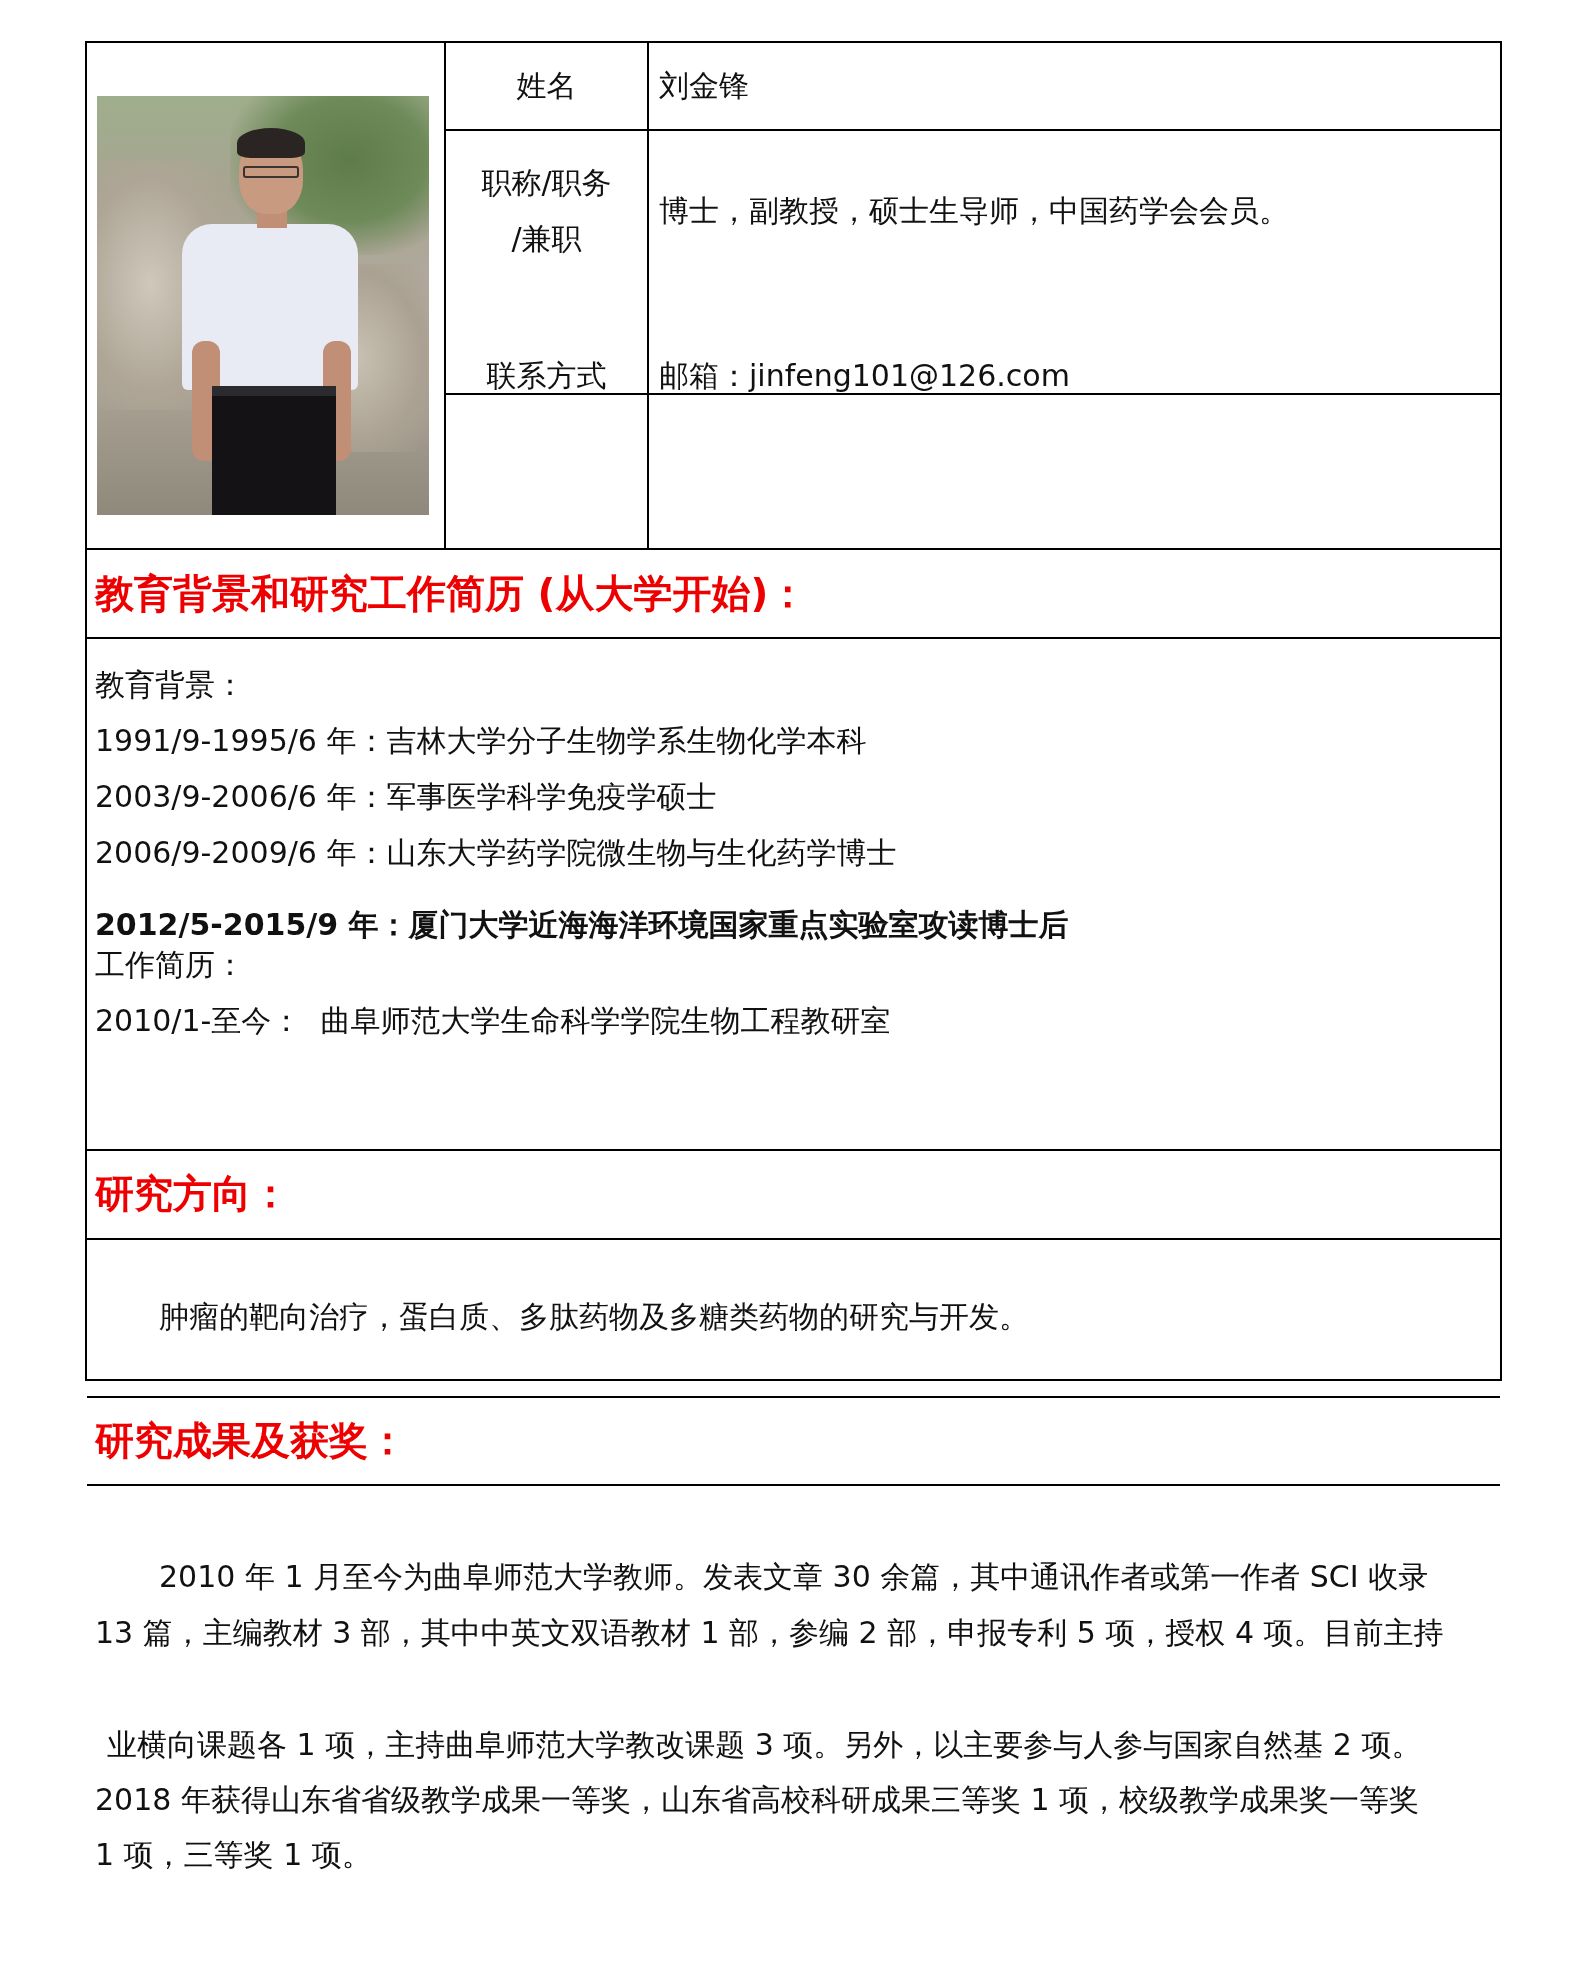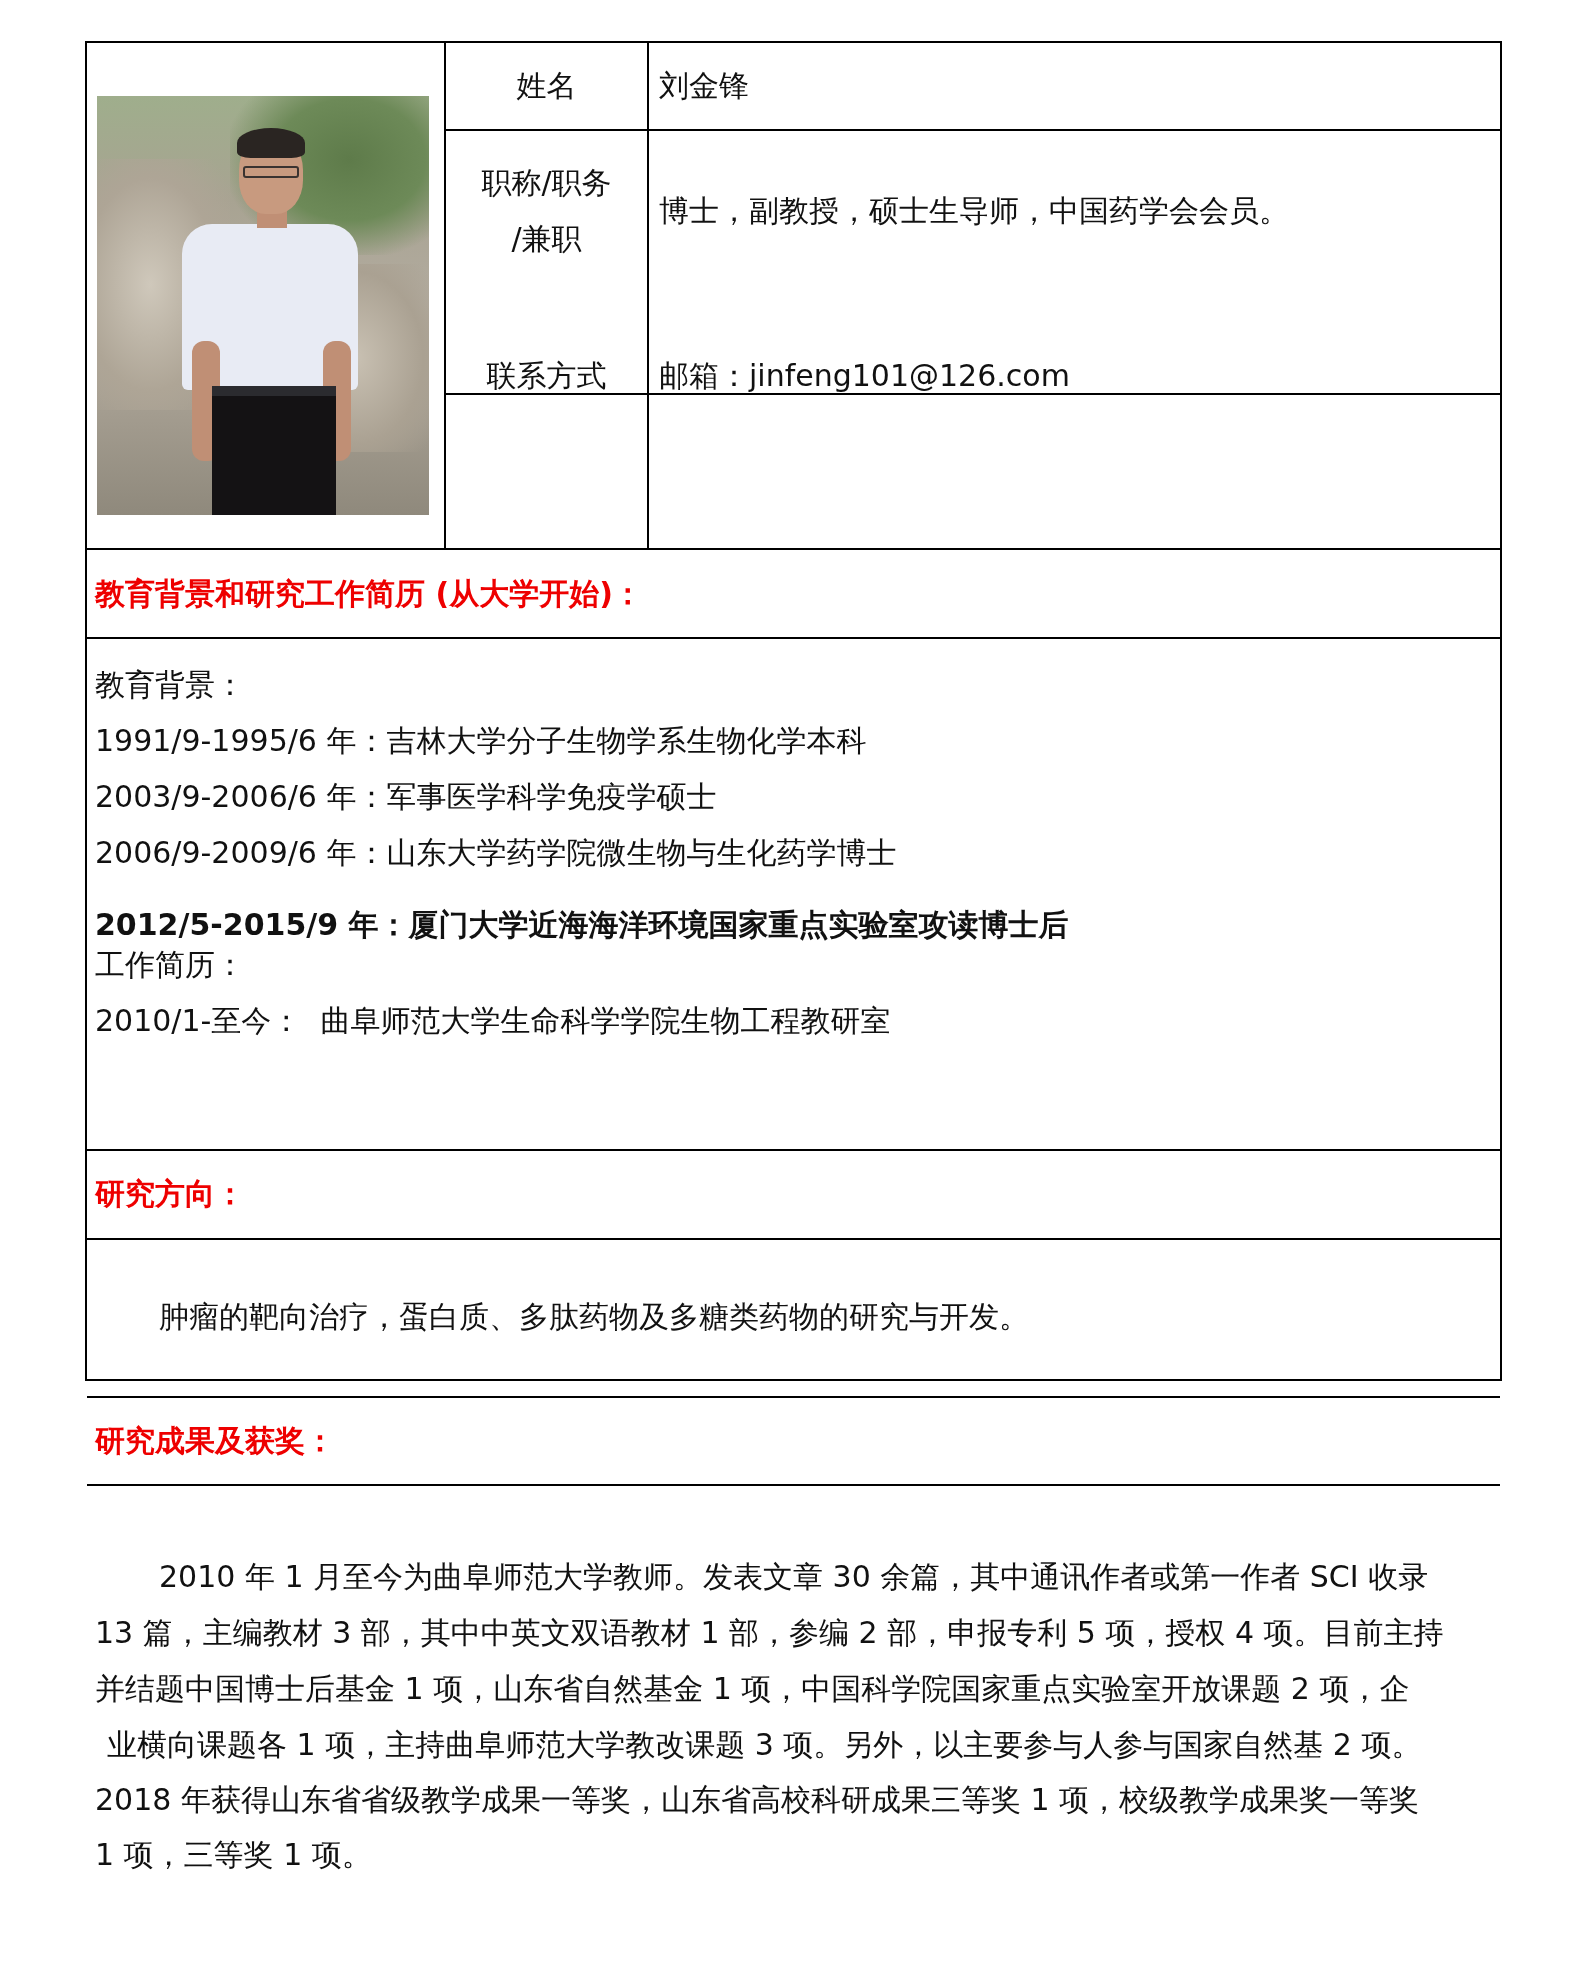--- a/index.html
+++ b/index.html
@@ -4,21 +4,21 @@
 <style>
   html, body { margin: 0; padding: 0; background: #ffffff; }
   body { width: 1586px; height: 1978px; position: relative; overflow: hidden;
          font-family: "DejaVu Sans", "Liberation Sans", sans-serif; color: #111; }
   .tbl { position: absolute; left: 85px; top: 41px; width: 1417px; height: 1340px;
          border: 2px solid #000; box-sizing: border-box; }
   .hl { position: absolute; left: 0; right: 0; height: 0; border-top: 2px solid #000; }
   .vl { position: absolute; width: 0; border-left: 2px solid #000; }
   .cell-text { position: absolute; font-size: 30px; line-height: 36px; white-space: nowrap; }
   .center { text-align: center; }
-  .red-h { color: #ee0000; font-weight: bold; font-size: 30px; }
+  .red-h { color: #ee0000; font-weight: bold; font-size: 39px; }
   .photo { position: absolute; left: 10px; top: 53px; width: 332px; height: 419px; overflow: hidden;
            background: linear-gradient(180deg, #9fae8c 0%, #a8a392 25%, #b3aca0 50%, #a49d90 75%, #8f897c 100%); }
   .photo .foliage { position: absolute; right: 0; top: 0; width: 60%; height: 38%;
            background: radial-gradient(ellipse at 60% 40%, #5e7b4a 0%, #6d8a58 45%, rgba(110,130,90,0) 75%); }
   .photo .rock-l { position: absolute; left: 0; top: 15%; width: 40%; height: 60%;
            background: radial-gradient(ellipse at 40% 50%, #cfc8bb 0%, #aea596 60%, rgba(160,150,135,0) 90%); }
   .photo .rock-r { position: absolute; right: 0; top: 40%; width: 45%; height: 45%;
            background: radial-gradient(ellipse at 50% 50%, #c9c1b3 0%, #aaa192 65%, rgba(160,150,135,0) 95%); }
   .photo .head { position: absolute; left: 142px; top: 38px; width: 64px; height: 80px; border-radius: 45% 45% 42% 42%;
            background: #c89a7f; }
@@ -83,17 +83,16 @@
   <div class="cell-text" style="left:8px; top:864px;font-weight:bold;">2012/5-2015/9 年：厦门大学近海海洋环境国家重点实验室攻读博士后</div>
   <div class="cell-text" style="left:8px; top:904px;">工作简历：</div>
   <div class="cell-text" style="left:8px; top:960px; white-space:pre;">2010/1-至今：  曲阜师范大学生命科学学院生物工程教研室</div>
 
   <div class="cell-text red-h" style="left:8px; top:1133px;">研究方向：</div>
   <div class="cell-text" style="left:72px; top:1256px;">肿瘤的靶向治疗，蛋白质、多肽药物及多糖类药物的研究与开发。</div>
 
   <div class="cell-text red-h" style="left:8px; top:1380px;">研究成果及获奖：</div>
   <div class="cell-text" style="left:72px; top:1516px;">2010 年 1 月至今为曲阜师范大学教师。发表文章 30 余篇，其中通讯作者或第一作者 SCI 收录</div>
   <div class="cell-text" style="left:8px; top:1572px;">13 篇，主编教材 3 部，其中中英文双语教材 1 部，参编 2 部，申报专利 5 项，授权 4 项。目前主持</div>
-  <div class="cell-text" style="left:8px; top:1628px;">并结题中国博士后基金 1 项，山东省自然基金 1 项，中国科学院国家重点实验室开放课题 2 项，企</div>
   <div class="cell-text" style="left:20px; top:1684px;text-align:right;">业横向课题各 1 项，主持曲阜师范大学教改课题 3 项。另外，以主要参与人参与国家自然基 2 项。</div>
   <div class="cell-text" style="left:8px; top:1739px;">2018 年获得山东省省级教学成果一等奖，山东省高校科研成果三等奖 1 项，校级教学成果奖一等奖</div>
   <div class="cell-text" style="left:8px; top:1794px;">1 项，三等奖 1 项。</div>
 </div>
 
 </body></html>

